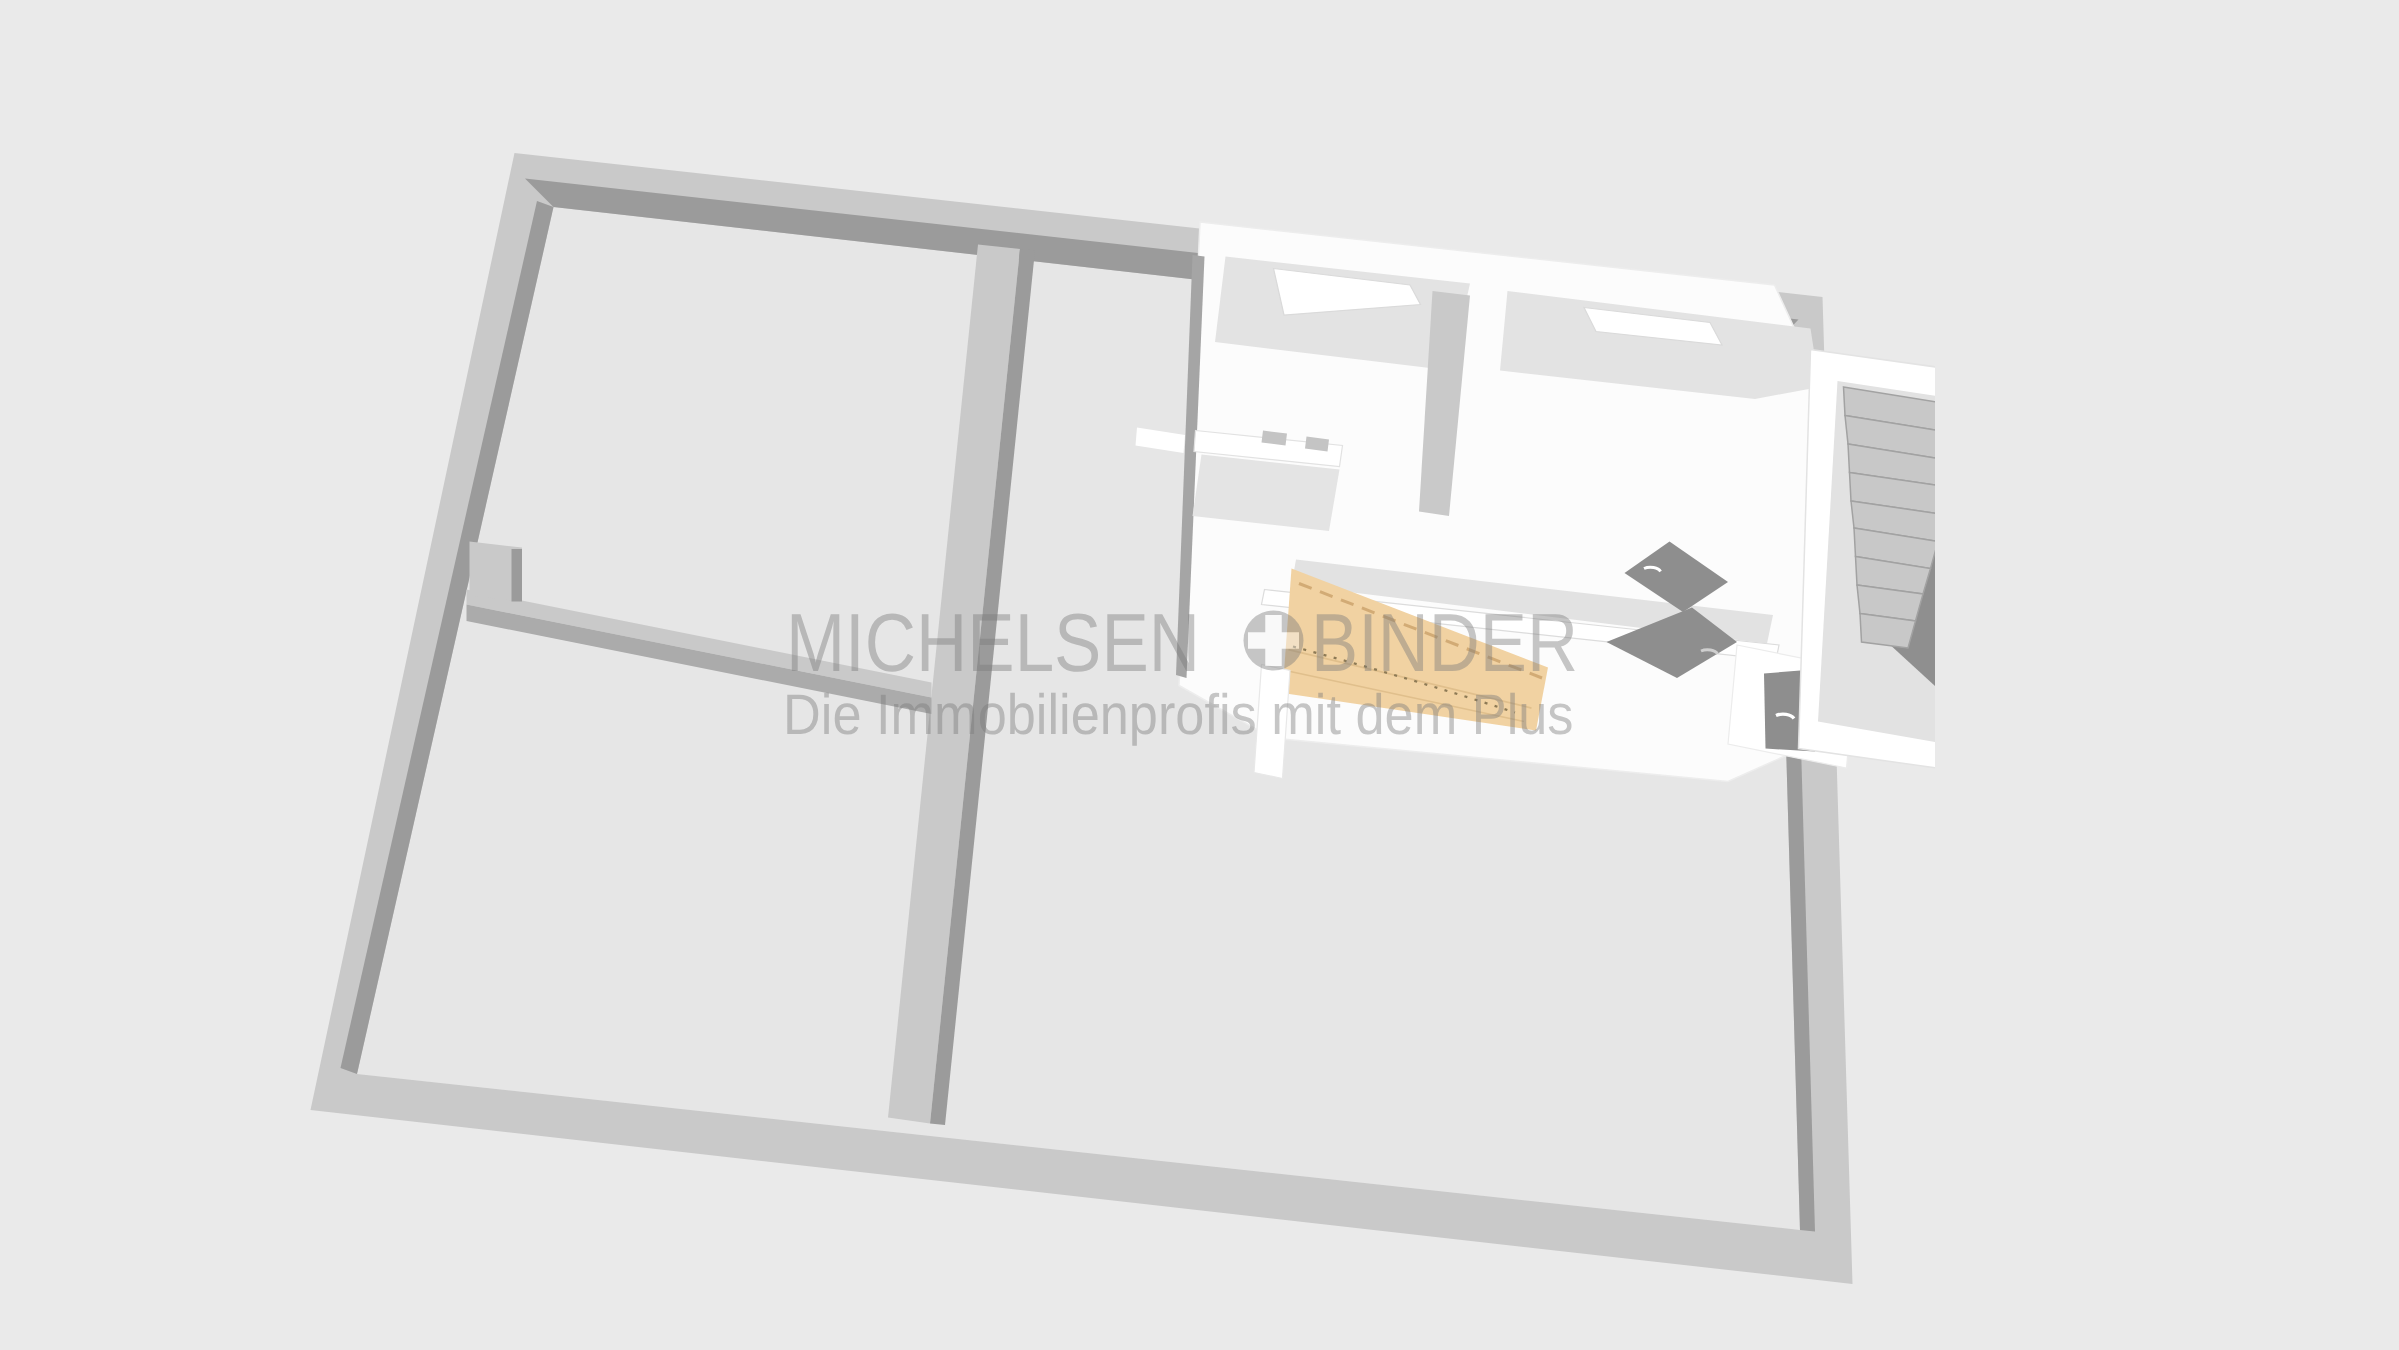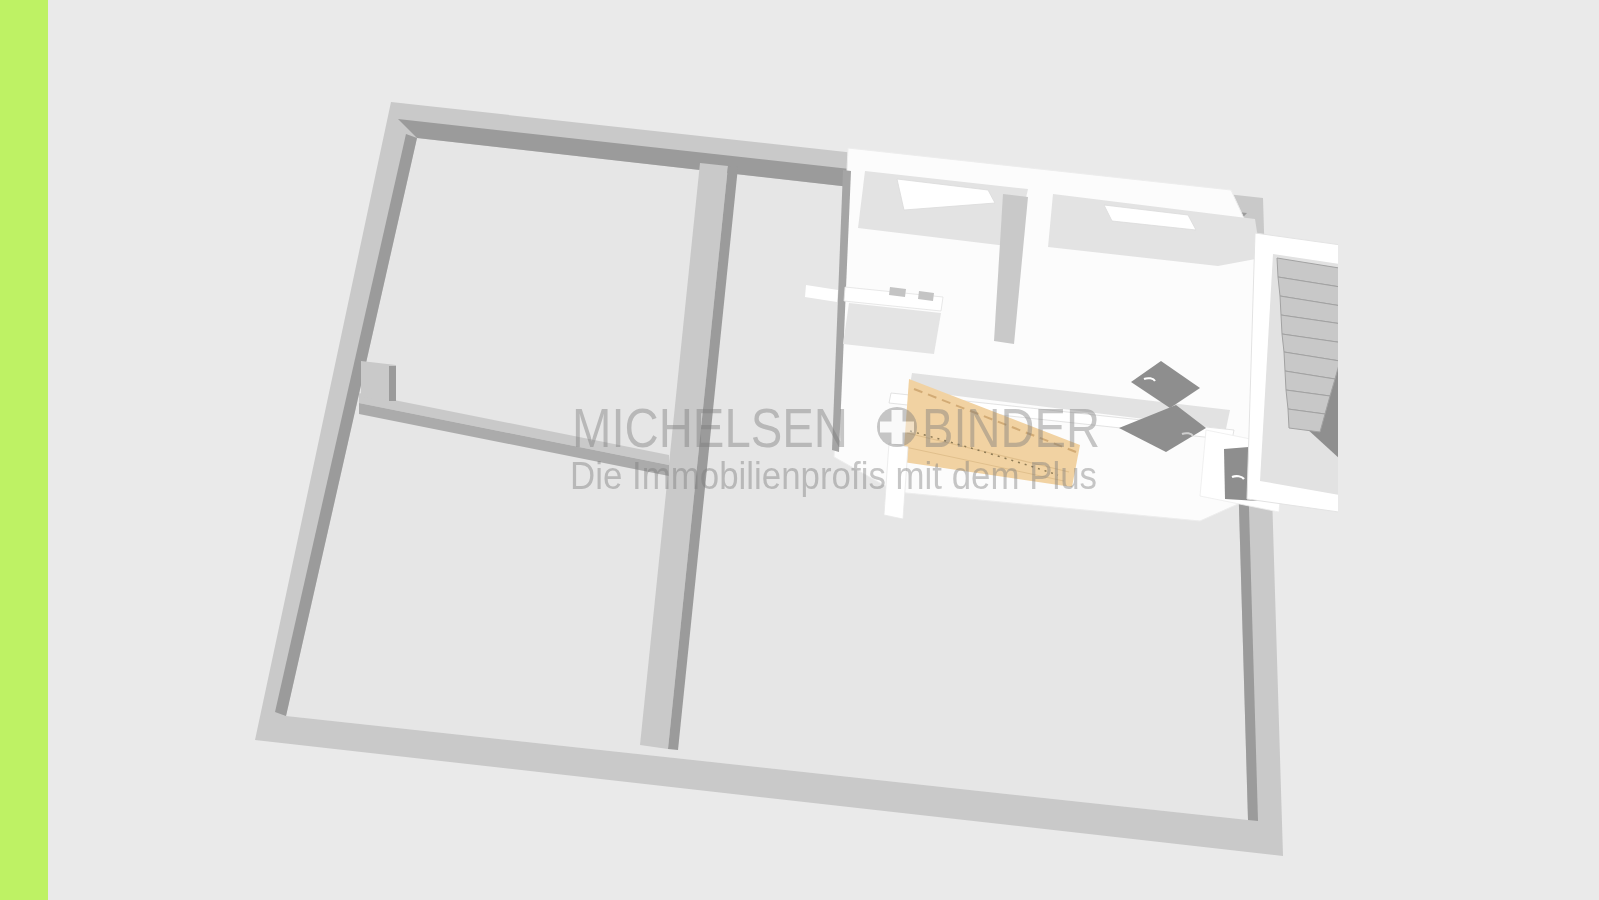--- a/index.html
+++ b/index.html
@@ -1,17 +1,17 @@
 <!DOCTYPE html>
 <html><head>
 <meta charset="utf-8">
 <style>
   html,body{margin:0;padding:0;}
   body{font-family:"Liberation Sans", sans-serif;background:#eaeaea;}
-  .stage{position:relative;width:1290px;height:900px;overflow:hidden;background:#bef264;padding-left:48px;}
+  .stage{position:relative;width:1290px;height:900px;overflow:hidden;background:#7dd3fc;}
   svg{display:block;}
   .wm-text{font-family:"Liberation Sans","DejaVu Sans",sans-serif;font-weight:400;}
 </style>
 </head>
 <body>
 
 <div class="stage">
 <svg width="1599" height="900" viewBox="0 0 1599 900">
 
   <rect x="0" y="0" width="1599" height="900" fill="#eaeaea"></rect>

